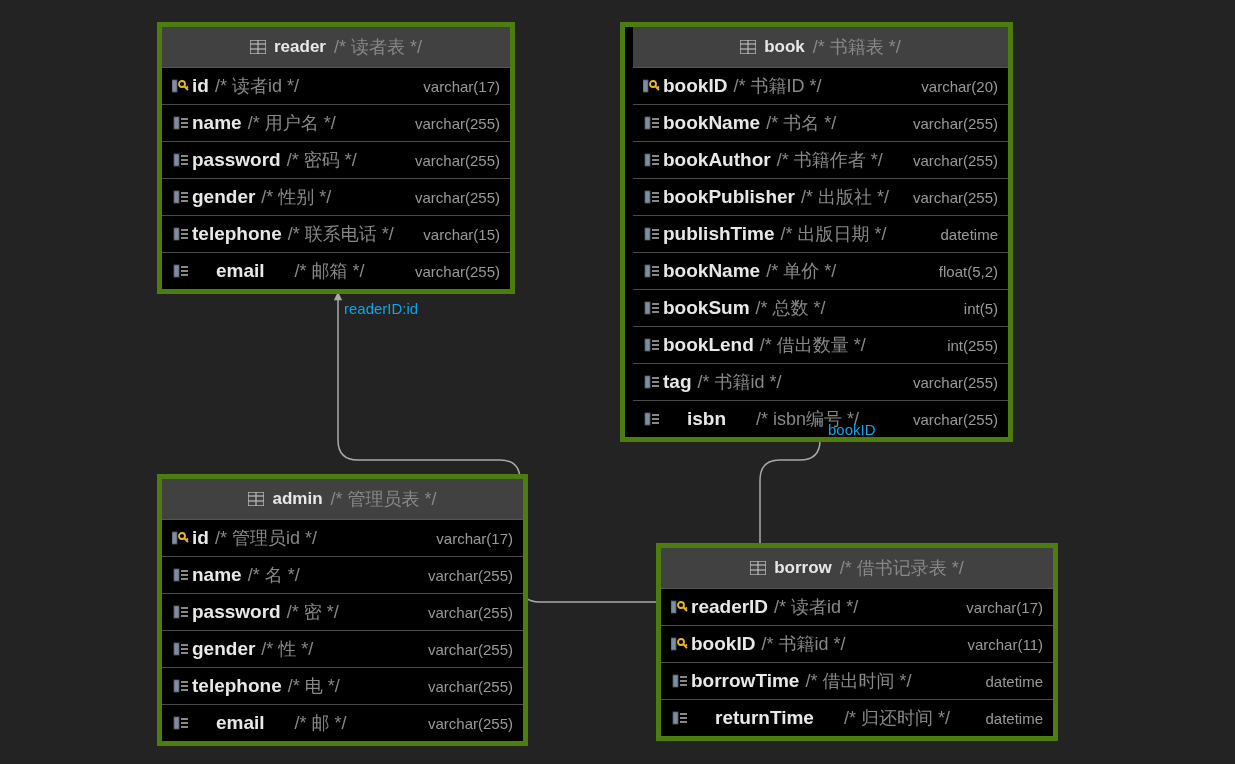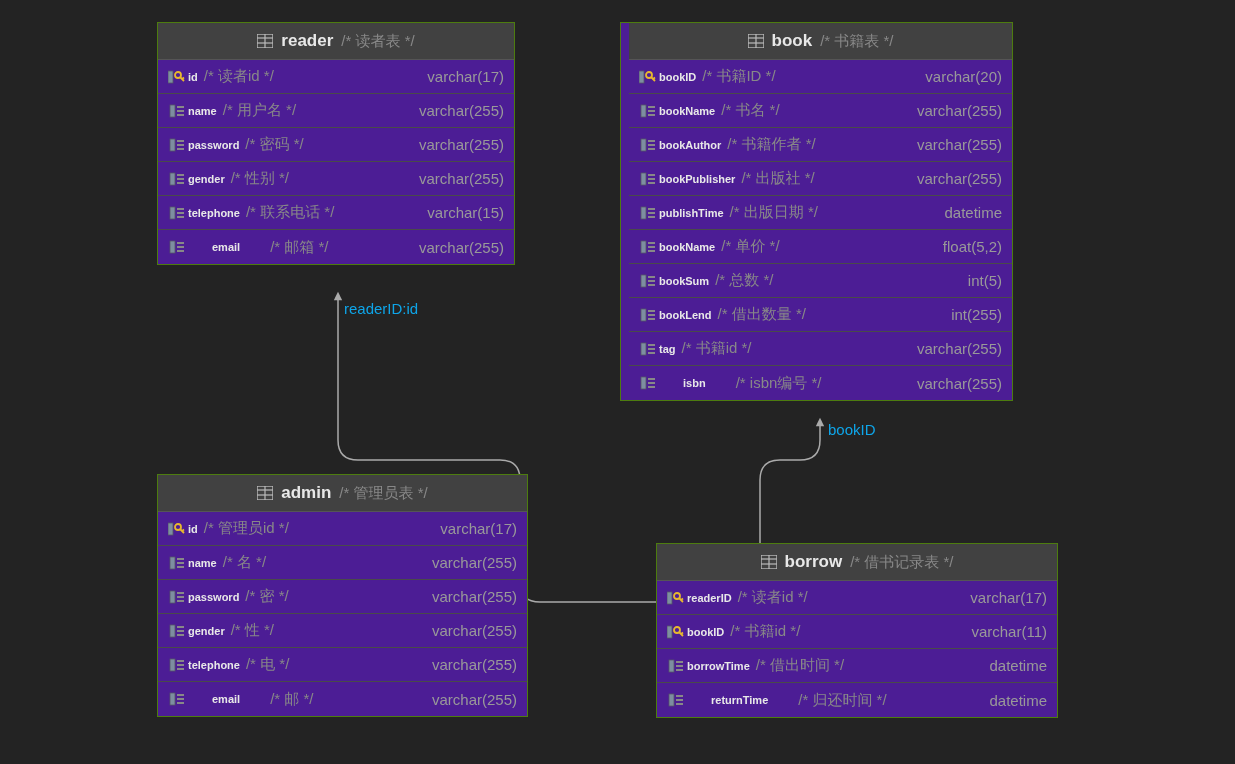--- a/index.html
+++ b/index.html
@@ -6,62 +6,62 @@
   body {
     background: #232323;
     width: 1235px;
     height: 764px;
     position: relative;
     font-family: -apple-system, BlinkMacSystemFont, "Segoe UI", Helvetica, Arial, sans-serif;
     overflow: hidden;
   }
   .table {
     position: absolute;
-    background: #4c1d95;
-    border: 1px solid #4d7c0f;
+    background: #000000;
+    border: 5px solid #4d7c0f;
   }
   .table-header {
     background: #414141;
     border-bottom: 1px solid #555;
     padding: 8px 12px;
     text-align: center;
     display: flex;
     align-items: center;
     justify-content: center;
     gap: 8px;
   }
   .table-title {
     color: #e8e8e8;
     font-weight: 600;
     font-size: 17px;
   }
   .table-comment, .col-comment {
     color: #888;
-    font-size: 15px;
+    font-size: 18px;
     font-weight: 400;
   }
   .row {
     display: flex;
     align-items: center;
     padding: 6px 10px 6px 8px;
     border-bottom: 1px solid #4a4a4a;
     min-height: 34px;
   }
   .row:last-child { border-bottom: none; gap: 24px; }
   .icon-cell {
     width: 22px;
     display: flex;
     align-items: center;
     justify-content: center;
     flex-shrink: 0;
   }
   .col-name {
     color: #e8e8e8;
     font-weight: 600;
-    font-size: 11px;
+    font-size: 19px;
     margin-right: 6px;
   }
   .col-type {
     color: #999;
     font-size: 15px;
     margin-left: auto;
     white-space: nowrap;
   }
   .rel-label {
     position: absolute;

